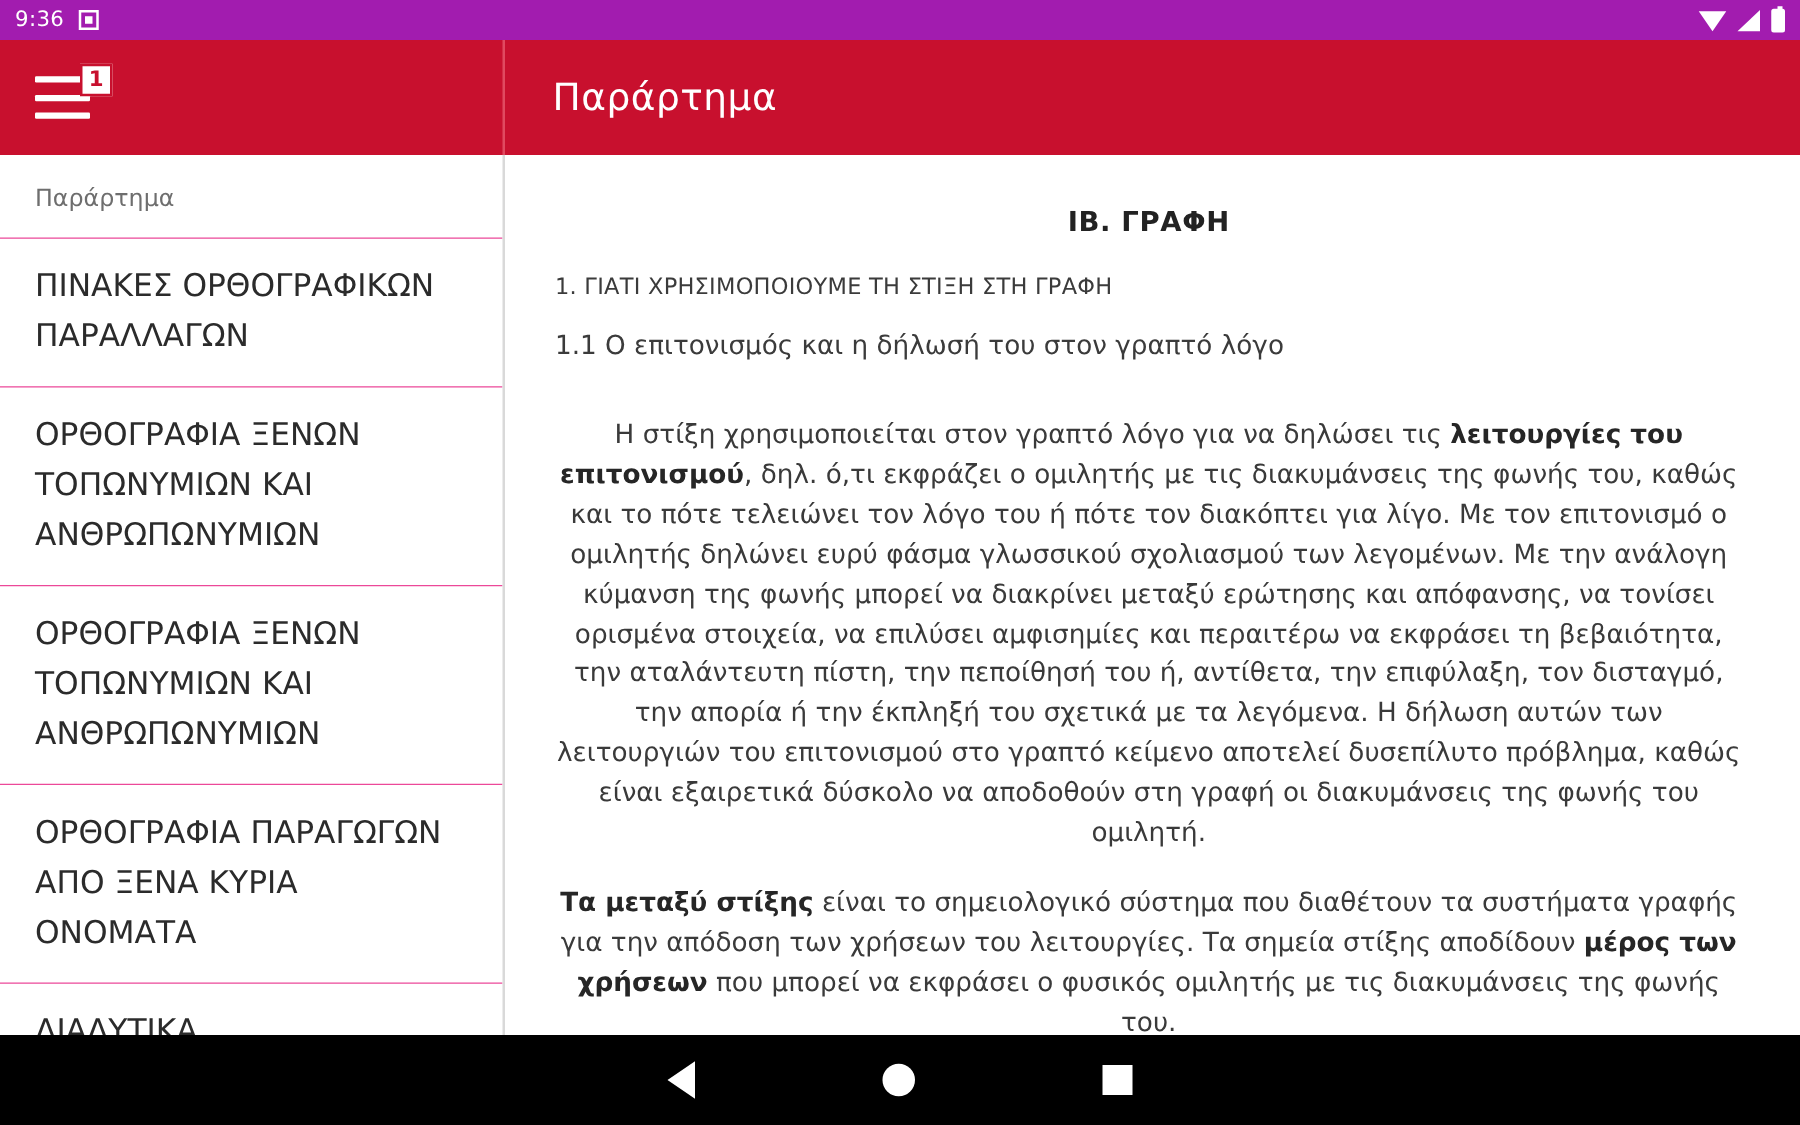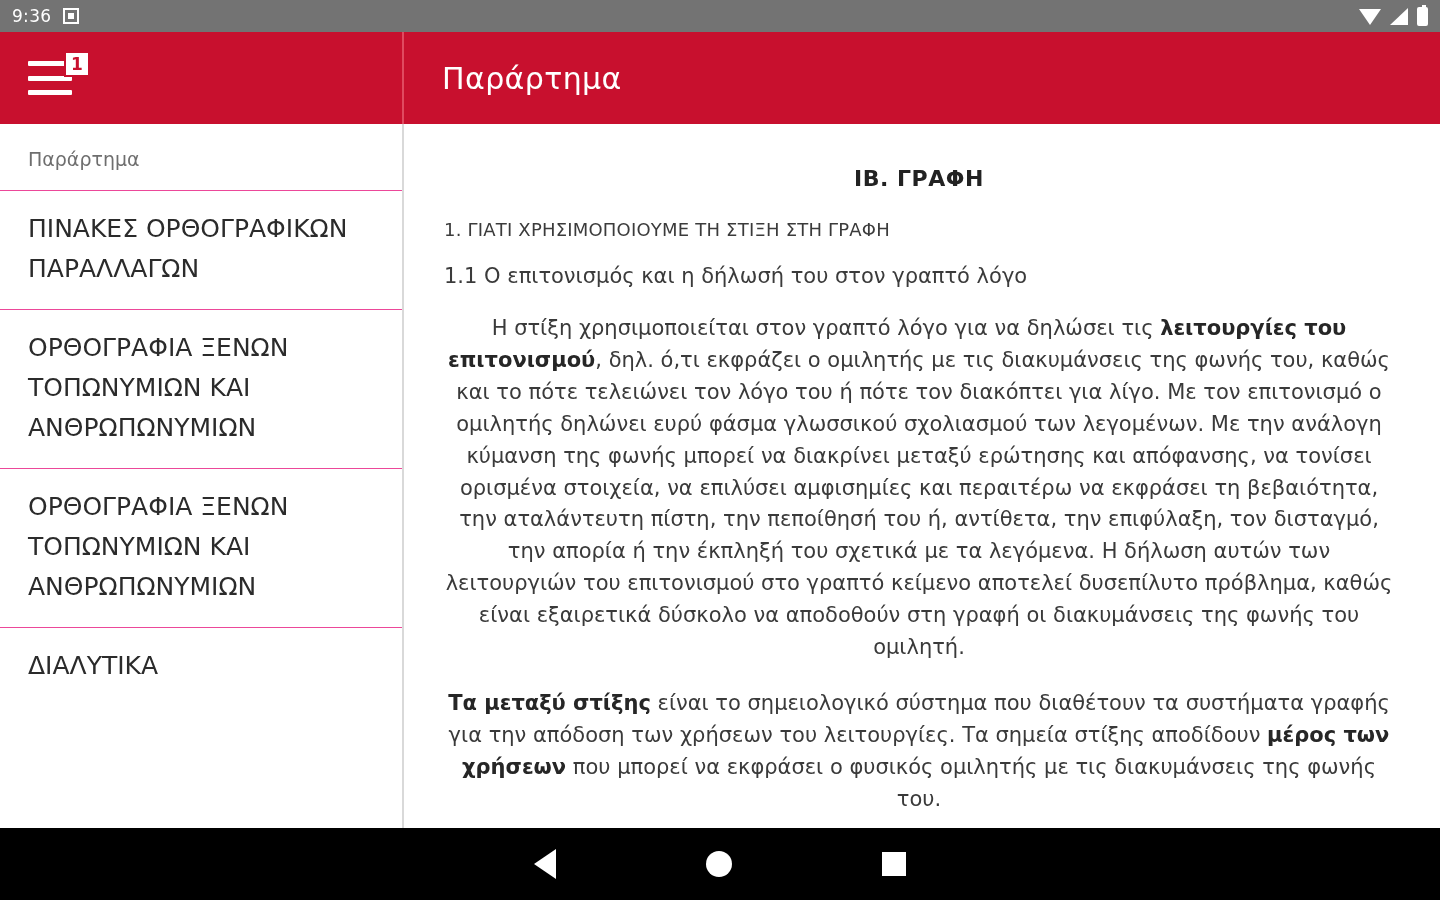--- a/index.html
+++ b/index.html
@@ -12,21 +12,21 @@
   .screen {
     width: 1440px; height: 900px;
     position: relative;
     display: flex; flex-direction: column;
     background: #ffffff;
   }
 
   
   .status-bar {
     height: 30px;
-    background: #737373;
+    background: #a21caf;
     color: #ffffff;
     display: flex;
     align-items: center;
     justify-content: space-between;
     padding: 16px 12px;
     font-size: 17px;
     flex: 0 0 30px;
   }
   .status-left { display: flex; align-items: center; gap: 12px; }
   .status-clock { font-size: 17px; letter-spacing: .3px; }
@@ -164,21 +164,21 @@
   }
   .doc-h1 {
     font-size: 18px;
     color: #3b3b3b;
     margin-bottom: 24px;
     letter-spacing: .2px;
   }
   .doc-h2 {
     font-size: 21px;
     color: #3b3b3b;
-    margin-bottom: 25px;
+    margin-bottom: 44px;
   }
   .doc-p {
     font-size: 21px;
     line-height: 1.52;
     margin-bottom: 24px;
     text-align: center;
   }
   .doc-p b { font-weight: bold; color: #262626; }
 
   
@@ -241,20 +241,21 @@
     </div>
   </div>
 
   <div class="body-area">
 
     <div class="sidebar">
       <div class="sidebar-header">Παράρτημα</div>
       <div class="sidebar-item">ΠΙΝΑΚΕΣ ΟΡΘΟΓΡΑΦΙΚΩΝ ΠΑΡΑΛΛΑΓΩΝ</div>
       <div class="sidebar-item">ΟΡΘΟΓΡΑΦΙΑ ΞΕΝΩΝ ΤΟΠΩΝΥΜΙΩΝ ΚΑΙ ΑΝΘΡΩΠΩΝΥΜΙΩΝ</div>
       <div class="sidebar-item">ΟΡΘΟΓΡΑΦΙΑ ΞΕΝΩΝ ΤΟΠΩΝΥΜΙΩΝ ΚΑΙ ΑΝΘΡΩΠΩΝΥΜΙΩΝ</div>
+      <div class="sidebar-item">ΟΡΘΟΓΡΑΦΙΑ ΠΑΡΑΓΩΓΩΝ ΑΠΟ ΞΕΝΑ ΚΥΡΙΑ ΟΝΟΜΑΤΑ</div>
       <div class="sidebar-item">ΔΙΑΛΥΤΙΚΑ</div>
     </div>
 
     <div class="content">
       <div class="doc-title">ΙΒ. ΓΡΑΦΗ</div>
       <div class="doc-h1">1. ΓΙΑΤΙ ΧΡΗΣΙΜΟΠΟΙΟΥΜΕ ΤΗ ΣΤΙΞΗ ΣΤΗ ΓΡΑΦΗ</div>
       <div class="doc-h2">1.1 Ο επιτονισμός και η δήλωσή του στον γραπτό λόγο</div>
 
       <p class="doc-p">
         <span>Η στίξη χρησιμοποιείται στον γραπτό λόγο για να δηλώσει τις </span><b>λειτουργίες του επιτονισμού</b><span>, δηλ. ό,τι εκφράζει ο ομιλητής με τις διακυμάνσεις της φωνής του, καθώς και το πότε τελειώνει τον λόγο του ή πότε τον διακόπτει για λίγο. Με τον επιτονισμό ο ομιλητής δηλώνει ευρύ φάσμα γλωσσικού σχολιασμού των λεγομένων. Με την ανάλογη κύμανση της φωνής μπορεί να διακρίνει μεταξύ ερώτησης και απόφανσης, να τονίσει ορισμένα στοιχεία, να επιλύσει αμφισημίες και περαιτέρω να εκφράσει τη βεβαιότητα, την αταλάντευτη πίστη, την πεποίθησή του ή, αντίθετα, την επιφύλαξη, τον δισταγμό, την απορία ή την έκπληξή του σχετικά με τα λεγόμενα. Η δήλωση αυτών των λειτουργιών του επιτονισμού στο γραπτό κείμενο αποτελεί δυσεπίλυτο πρόβλημα, καθώς είναι εξαιρετικά δύσκολο να αποδοθούν στη γραφή οι διακυμάνσεις της φωνής του ομιλητή.</span>

